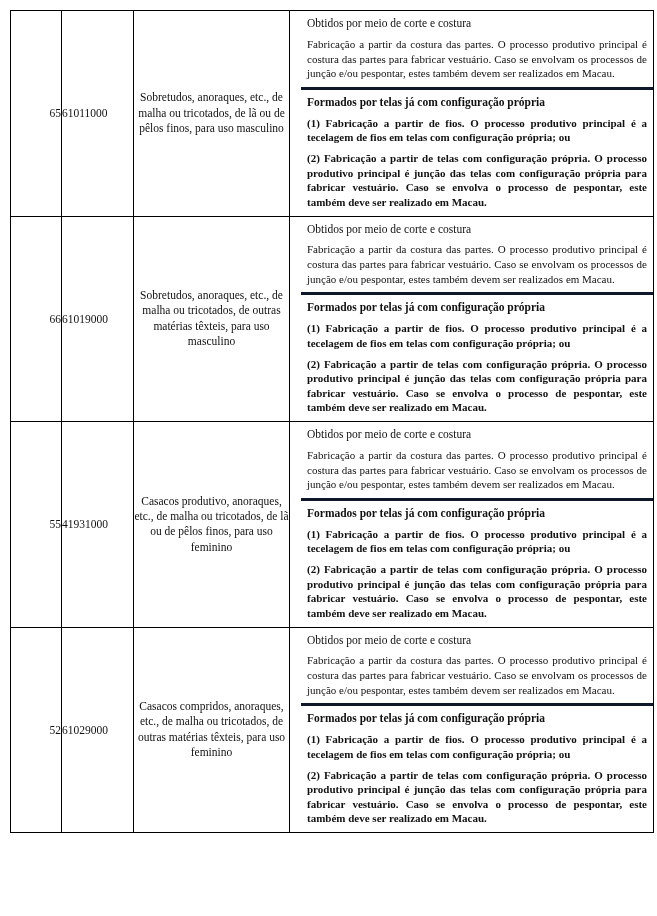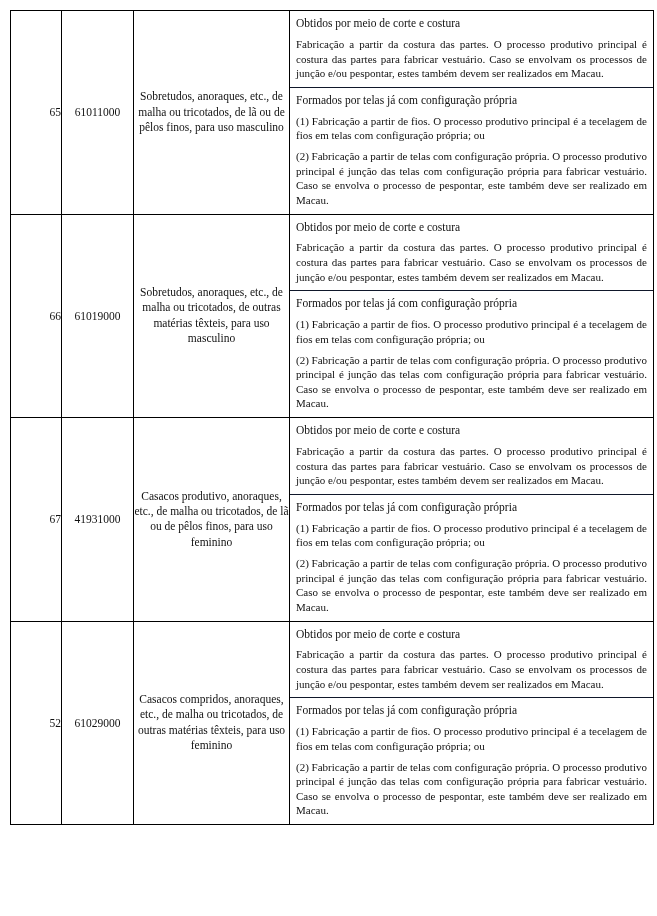--- a/index.html
+++ b/index.html
@@ -41,41 +41,42 @@
   col.c-rule { width: 364px; }
 
   .cell-num {
     text-align: right;
     vertical-align: middle !important;
     font-size: 11.5px;
     line-height: 1.25;
     padding: 2px 2px;
   }
   .cell-code {
-    text-align: center;
     vertical-align: middle !important;
     font-size: 11.5px;
     line-height: 1.25;
     padding: 2px 3px;
   }
   .cell-desc {
     font-size: 11.5px;
     line-height: 1.33;
     padding: 4px 4px 4px 5px;
     vertical-align: middle !important;
     text-align: center;
   }
   .cell-rule {
     padding: 0;
   }
   .rule-block {
     padding: 5px 6px 6px 6px;
+    margin-left: 11px;
   }
   .rule-block + .rule-block {
-    border-top: 1px solid #0f172a;
+    border-top: 3px solid #0f172a;
+    font-weight: bold;
   }
   .rule-head {
     font-size: 11.5px;
     line-height: 1.3;
     margin: 0 0 6px 0;
   }
   .rule-p {
     font-size: 11px;
     line-height: 1.33;
     margin: 0 0 6px 0;
@@ -130,21 +131,21 @@
           </div>
           <div class="rule-block">
             <p class="rule-head">Formados por telas já com configuração própria</p>
             <p class="rule-p">(1) Fabricação a partir de fios. O processo produtivo principal é a tecelagem de fios em telas com configuração própria; ou</p>
             <p class="rule-p">(2) Fabricação a partir de telas com configuração própria. O processo produtivo principal é junção das telas com configuração própria para fabricar vestuário. Caso se envolva o processo de pespontar, este também deve ser realizado em Macau.</p>
           </div>
         </td>
       </tr>
 
       <tr>
-        <td class="cell-num">67</td>
+        <td class="cell-num">55</td>
         <td class="cell-code">41931000</td>
         <td class="cell-desc">Casacos produtivo, anoraques, etc., de malha ou tricotados, de lã ou de pêlos finos, para uso feminino</td>
         <td class="cell-rule">
           <div class="rule-block">
             <p class="rule-head">Obtidos por meio de corte e costura</p>
             <p class="rule-p">Fabricação a partir da costura das partes. O processo produtivo principal é costura das partes para fabricar vestuário. Caso se envolvam os processos de junção e/ou pespontar, estes também devem ser realizados em Macau.</p>
           </div>
           <div class="rule-block">
             <p class="rule-head">Formados por telas já com configuração própria</p>
             <p class="rule-p">(1) Fabricação a partir de fios. O processo produtivo principal é a tecelagem de fios em telas com configuração própria; ou</p>

